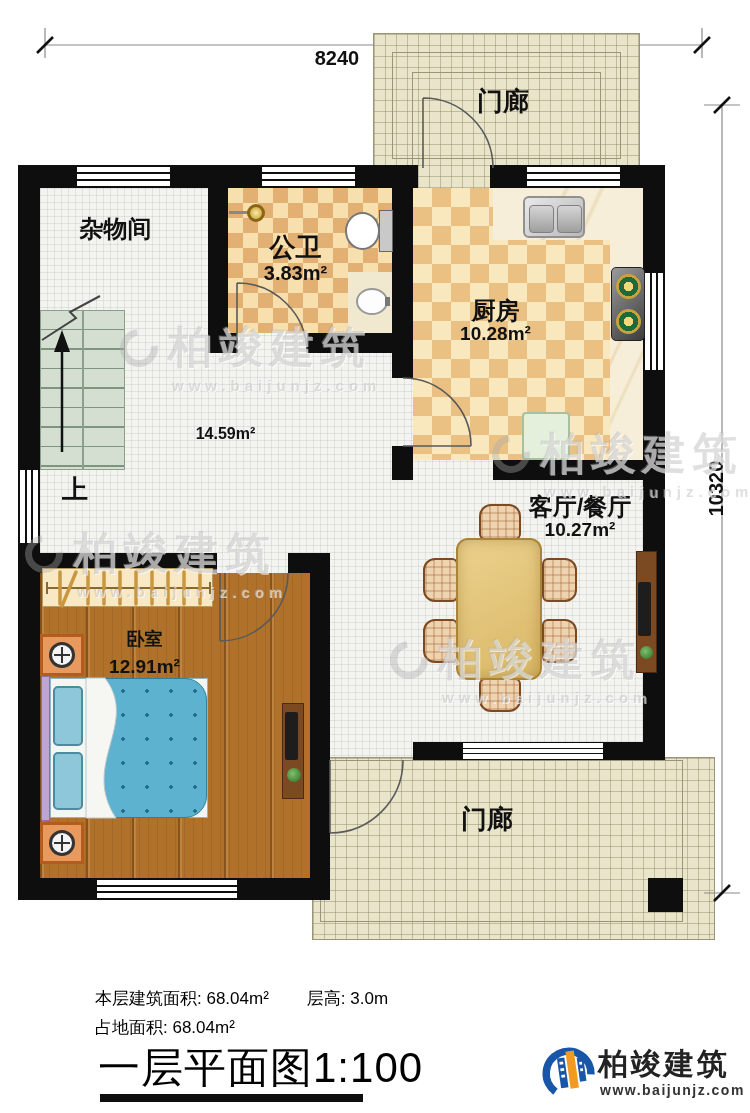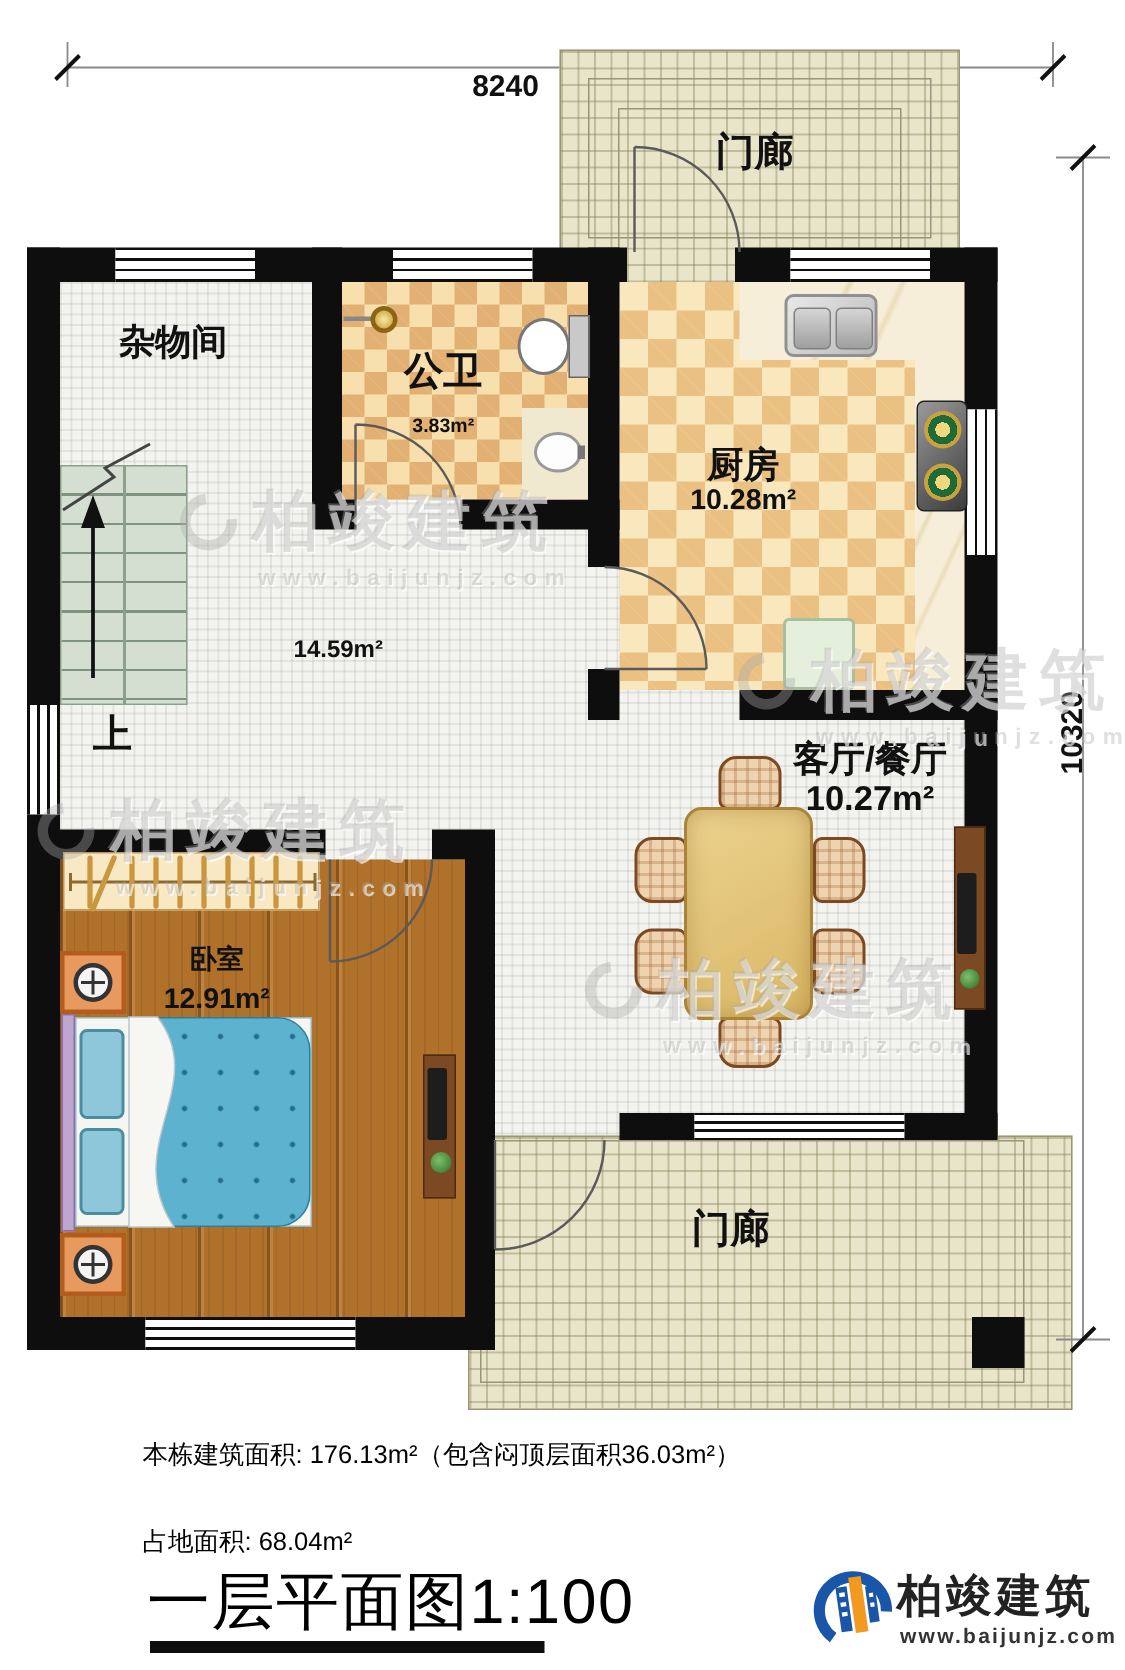--- a/index.html
+++ b/index.html
@@ -193,27 +193,27 @@
 
     <path d="M86 678 L105 678 C140 724,80 764,116 818 L86 818 Z" fill="#f6f6f2" stroke="#b9c7cc" stroke-width="1"></path>
   </svg>
 
   <div class="dim" style="left:303px;top:47px;width:68px">8240</div>
   <div class="dim" style="left:684px;top:477px;width:64px;transform:rotate(-90deg)">10320</div>
 
   <div class="rlabel" style="left:448px;top:88px;width:110px;font-size:26px">门廊</div>
   <div class="rlabel" style="left:58px;top:216px;width:115px;font-size:24px">杂物间</div>
   <div class="rlabel" style="left:253px;top:234px;width:85px;font-size:26px">公卫</div>
-  <div class="alabel" style="left:253px;top:277px;width:85px;font-size:13px">3.83m²</div>
+  <div class="alabel" style="left:253px;top:263px;width:85px;font-size:20px">3.83m²</div>
   <div class="rlabel" style="left:448px;top:298px;width:95px;font-size:24px">厨房</div>
   <div class="alabel" style="left:448px;top:324px;width:95px;font-size:19px">10.28m²</div>
   <div class="alabel" style="left:168px;top:426px;width:115px;font-size:16px">14.59m²</div>
   <div class="rlabel" style="left:53px;top:476px;width:44px;font-size:26px">上</div>
   <div class="rlabel" style="left:515px;top:494px;width:130px;font-size:24px">客厅/餐厅</div>
-  <div class="alabel" style="left:515px;top:520px;width:130px;font-size:23px">10.27m²</div>
+  <div class="alabel" style="left:515px;top:520px;width:130px;font-size:19px">10.27m²</div>
   <div class="rlabel" style="left:102px;top:630px;width:85px;font-size:18px">卧室</div>
   <div class="alabel" style="left:102px;top:657px;width:85px;font-size:19px">12.91m²</div>
   <div class="rlabel" style="left:432px;top:806px;width:110px;font-size:26px">门廊</div>
 
   <div class="wm" style="left:120px;top:318px">
     <div class="wm-row">
         <span class="wm-badge"></span>
         <span class="wm-text">柏竣建筑</span>
       </div>
     <div class="wm-site">www.baijunjz.com</div>
@@ -233,21 +233,23 @@
     <div class="wm-site">www.baijunjz.com</div>
   </div>
   <div class="wm" style="left:390px;top:630px">
     <div class="wm-row">
         <span class="wm-badge"></span>
         <span class="wm-text">柏竣建筑</span>
       </div>
     <div class="wm-site">www.baijunjz.com</div>
   </div>
 
-  <div class="note" style="left:95px;top:958px">本栋建筑面积: 176.13m²（包含闷顶层面积36.03m²）</div>
+  <div class="note" style="left:95px;top:987px">
+    <span>本层建筑面积: 68.04m²</span><span style="margin-left:38px">层高: 3.0m</span>
+  </div>
   <div class="note" style="left:95px;top:1016px">占地面积: 68.04m²</div>
   <div id="title" style="left:98px;top:1040px">一层平面图1:100</div>
   <div class="abs" style="left:100px;top:1094px;width:263px;height:8px;background:#0e0e0e"></div>
 
   <div class="abs" style="left:540px;top:1038px;width:205px;height:66px">
     <svg width="56" height="64" viewBox="0 0 60 68" style="position:absolute;left:0;top:0">
       <path d="M10 52 A24 24 0 1 1 52 46" stroke="#1a56a8" stroke-width="8" fill="none" transform="rotate(-18 30 34)"></path>
       <g transform="rotate(-8 32 34)">
         <rect x="20" y="20" width="8" height="32" fill="#1a56a8"></rect>
         <rect x="30" y="14" width="9" height="40" fill="#f29a1f"></rect>

